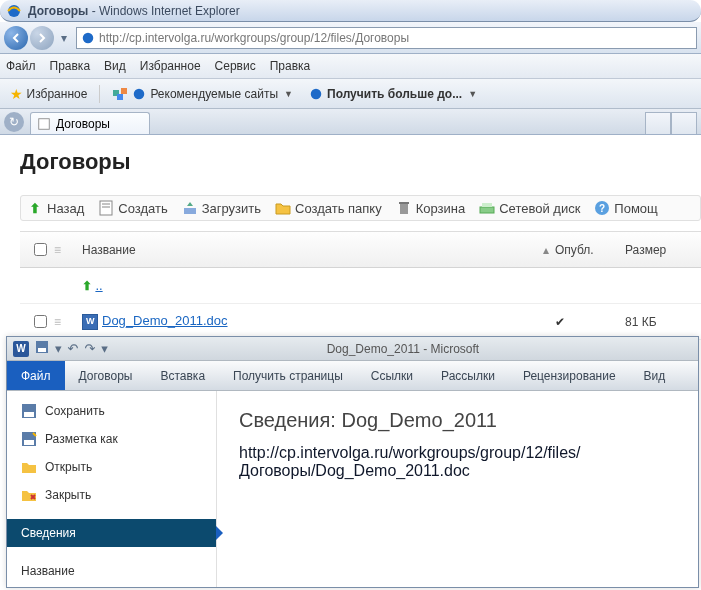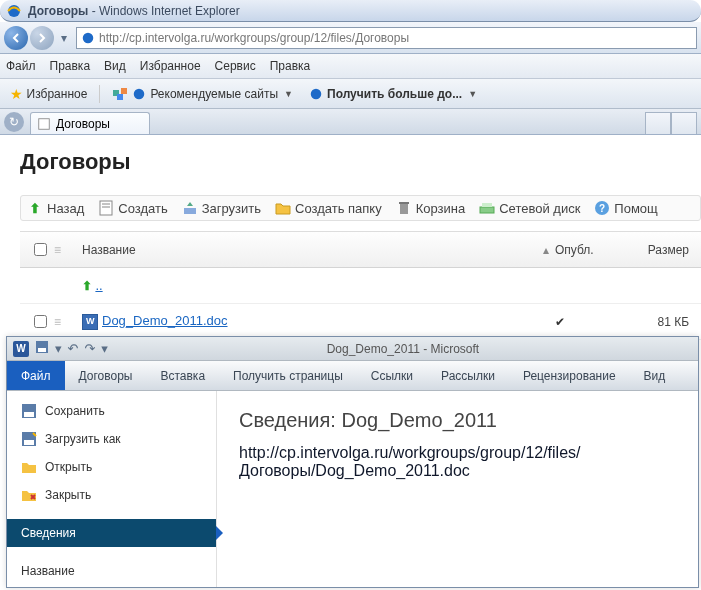--- a/index.html
+++ b/index.html
@@ -45,21 +45,21 @@
 .ticon { width: 16px; height: 16px; display: flex; align-items: center; justify-content: center; }
 
 
 .table { border-top: 1px solid #ddd; }
 .thead { height: 36px; display: flex; align-items: center; background: linear-gradient(#fefefe, #f0f0f0); border-bottom: 1px solid #d4d4d4; padding: 0 6px; }
 .col-check { width: 28px; display: flex; justify-content: center; }
 .col-handle { width: 24px; color: #bbb; cursor: pointer; }
 .col-name { flex: 1; font-size: 12px; color: #444; padding-left: 4px; }
 .col-sort { width: 18px; color: #888; text-align: center; }
 .col-publ { width: 70px; font-size: 12px; color: #444; }
-.col-size { width: 70px; font-size: 12px; color: #444; text-align: right; padding-right: 6px; }
+.col-size { width: 70px; font-size: 12px; color: #444; padding-right: 6px; }
 
 .trow { height: 36px; display: flex; align-items: center; padding: 0 6px; border-bottom: 1px solid #eee; }
 .trow .col-name a { color: #1a66c2; text-decoration: underline; font-size: 13px; }
 .uparrow { color: #2aa82a; font-weight: bold; }
 .docicon { display: inline-flex; width: 16px; height: 16px; background: #3a6db5; border: 1px solid #2a5a9a; position: relative; margin-right: 4px; vertical-align: middle; }
 .docicon::after { content: 'W'; color: #fff; font-size: 9px; font-weight: bold; position: absolute; left: 3px; top: 1px; }
 .check { color: #333; }
 
 
 .word-wrap { position: absolute; top: 336px; left: 6px; width: 693px; height: 252px; border: 1px solid #7a8ea8; box-shadow: 0 0 6px rgba(0,0,0,.15); background: #fff; }
@@ -300,21 +300,21 @@
             <rect x="3" y="9" width="10" height="5" fill="#fff"></rect>
           </svg>
           <span>Сохранить</span>
         </div>
       <div class="bmenu-item">
           <svg class="bicon" viewBox="0 0 16 16">
             <rect x="1" y="1" width="14" height="14" fill="#5a7ca8"></rect>
             <rect x="3" y="9" width="10" height="5" fill="#fff"></rect>
             <path d="M12 2 L15 5" stroke="#f5b400" stroke-width="2"></path>
           </svg>
-          <span>Загрузить как</span>
+          <span>Разметка как</span>
         </div>
       <div class="bmenu-item">
           <svg class="bicon" viewBox="0 0 16 16">
             <path d="M1 4 L6 4 L8 6 L15 6 L15 14 L1 14 Z" fill="#f5c242"></path>
           </svg>
           <span>Открыть</span>
         </div>
       <div class="bmenu-item">
           <svg class="bicon" viewBox="0 0 16 16">
             <path d="M1 4 L6 4 L8 6 L15 6 L15 14 L1 14 Z" fill="#f5c242"></path>

